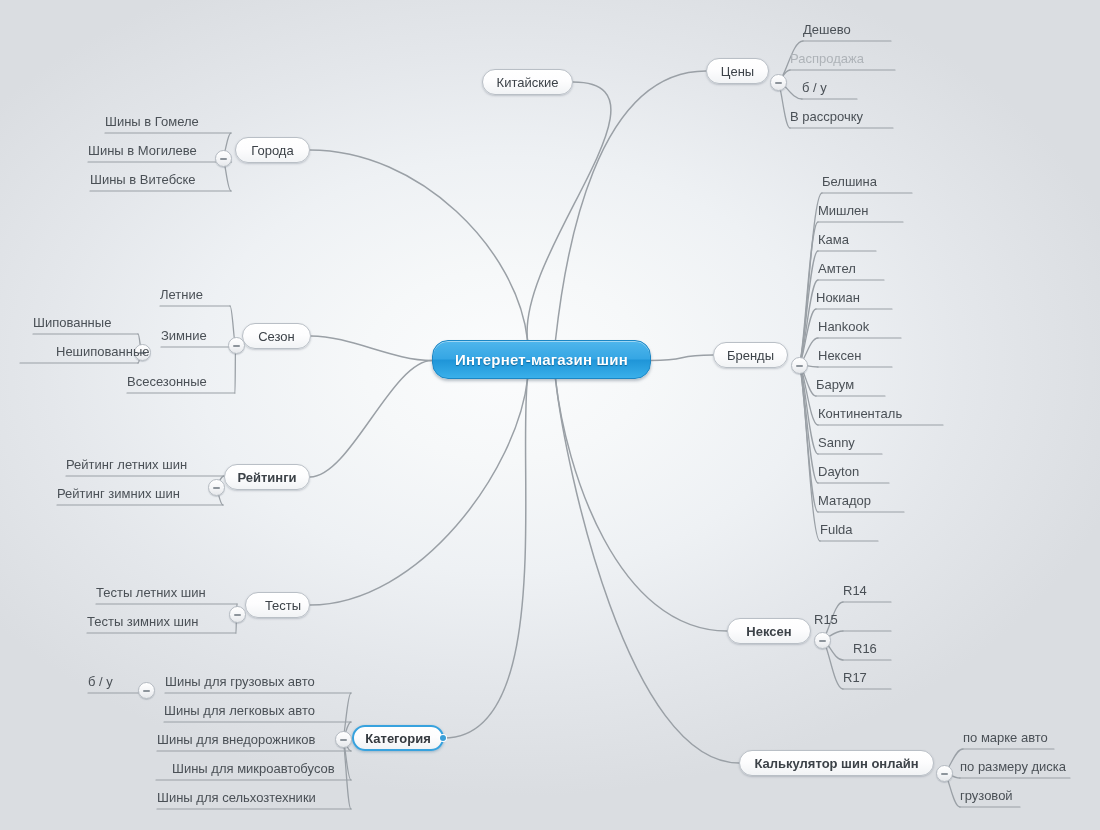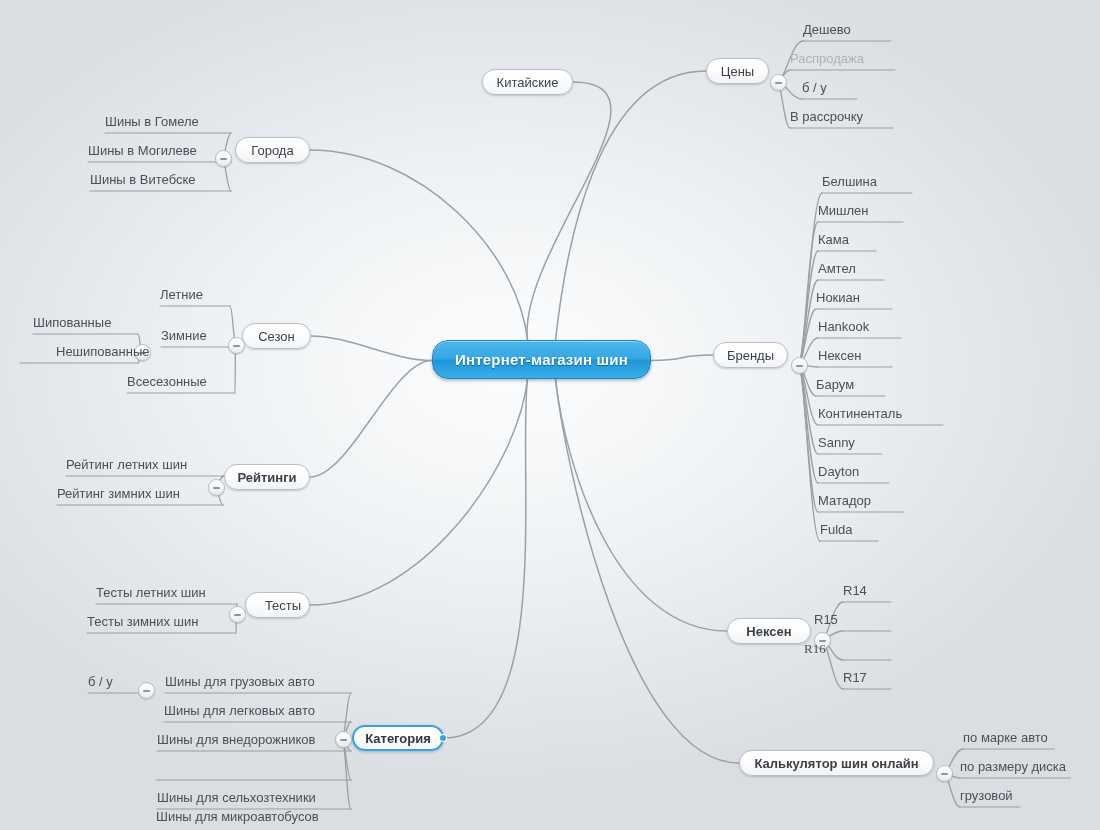--- a/index.html
+++ b/index.html
@@ -287,31 +287,31 @@
       <div class="toggle" style="left: 335px; top: 731px;">
         <i></i>
       </div>
       <div class="leaf" style="left: 165px; top: 674px;">Шины для грузовых авто</div>
       <div class="toggle" style="left: 138px; top: 682px;">
         <i></i>
       </div>
       <div class="leaf" style="left: 88px; top: 674px;">б / у</div>
       <div class="leaf" style="left: 164px; top: 703px;">Шины для легковых авто</div>
       <div class="leaf" style="left: 157px; top: 732px;">Шины для внедорожников</div>
-      <div class="leaf" style="left: 156px; top: 761px; margin-top: 48px;">Шины для микроавтобусов</div>
+      <div class="leaf" style="left: 172px; top: 761px;">Шины для микроавтобусов</div>
       <div class="leaf" style="left: 157px; top: 790px;">Шины для сельхозтехники</div>
       <div class="cap bold" style="left: 727px; top: 618px; width: 84px;">
         <span>Нексен</span>
       </div>
       <div class="toggle" style="left: 814px; top: 632px;">
         <i></i>
       </div>
       <div class="leaf" style="left: 843px; top: 583px;">R14</div>
       <div class="leaf" style="left: 800px; top: 612px; margin-left: 14px;">R15</div>
-      <div class="leaf" style="left: 804px; top: 641px; font-family: Liberation Serif, serif;">R16</div>
+      <div class="leaf" style="left: 853px; top: 641px;">R16</div>
       <div class="leaf" style="left: 843px; top: 670px;">R17</div>
       <div class="cap bold" style="left: 739px; top: 750px; width: 195px;">
         <span>Калькулятор шин онлайн</span>
       </div>
       <div class="toggle" style="left: 936px; top: 765px;">
         <i></i>
       </div>
       <div class="leaf" style="left: 963px; top: 730px;">по марке авто</div>
       <div class="leaf" style="left: 960px; top: 759px;">по размеру диска</div>
       <div class="leaf" style="left: 960px; top: 788px;">грузовой</div>

